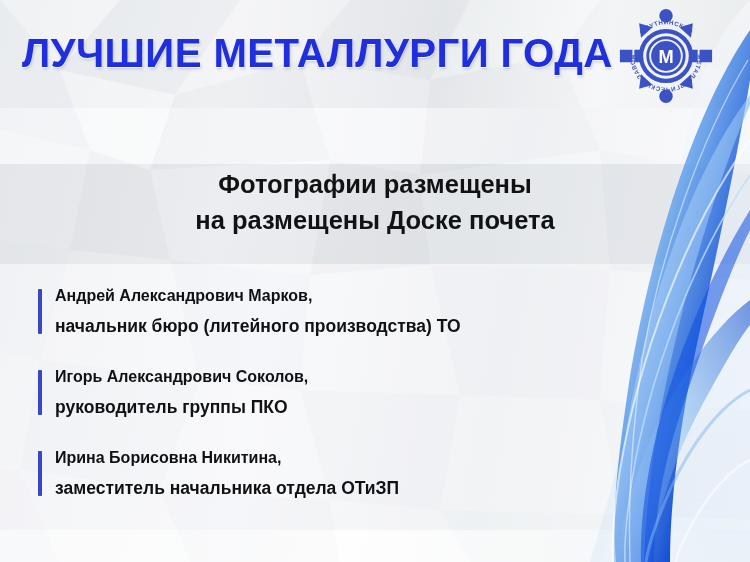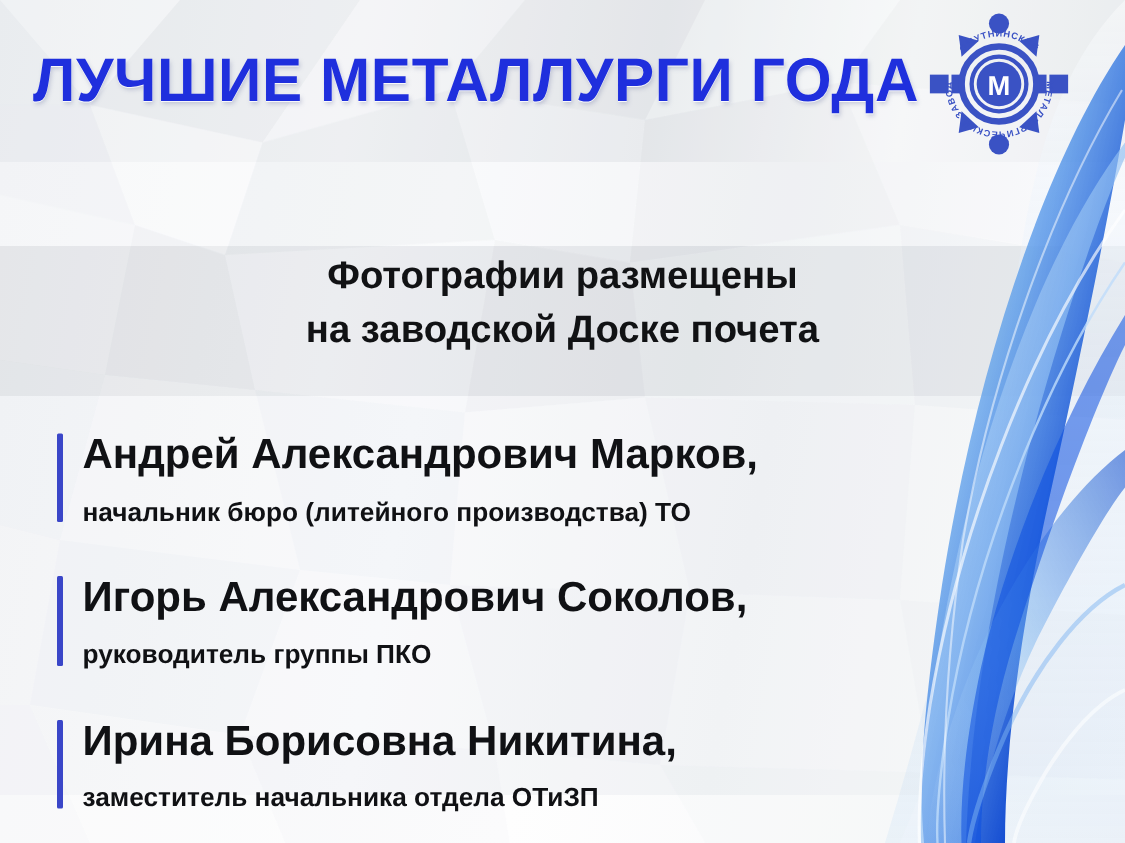--- a/index.html
+++ b/index.html
@@ -128,21 +128,21 @@
     position: absolute;
     left: 0;
     top: 3px;
     bottom: 4px;
     width: 4px;
     background: #3a46c8;
     border-radius: 1px;
   }
   .entry .name {
     display: block;
-    font-size: 28px;
+    font-size: 16px;
     font-weight: bold;
     color: #101114;
     line-height: 1.2;
     white-space: nowrap;
   }
   .entry .role {
     display: block;
     font-size: 17.5px;
     font-weight: bold;
     color: #101114;
@@ -288,21 +288,21 @@
           <text>
             <textPath href="#arcBottom" startOffset="50%" text-anchor="middle">МЕТАЛЛУРГИЧЕСКИЙ ЗАВОД</textPath>
           </text>
         </g>
       </svg>
     </div>
   </div>
 
   <div class="subtitle">
     <span class="line">Фотографии размещены</span>
-    <span class="line">на заводской Доске почета</span>
+    <span class="line">на размещены Доске почета</span>
   </div>
 
   <div class="list">
 
     <div class="entry">
       <span class="marker"></span>
       <span class="name">Андрей Александрович Марков,</span>
       <span class="role">начальник бюро (литейного производства) ТО</span>
     </div>
 

